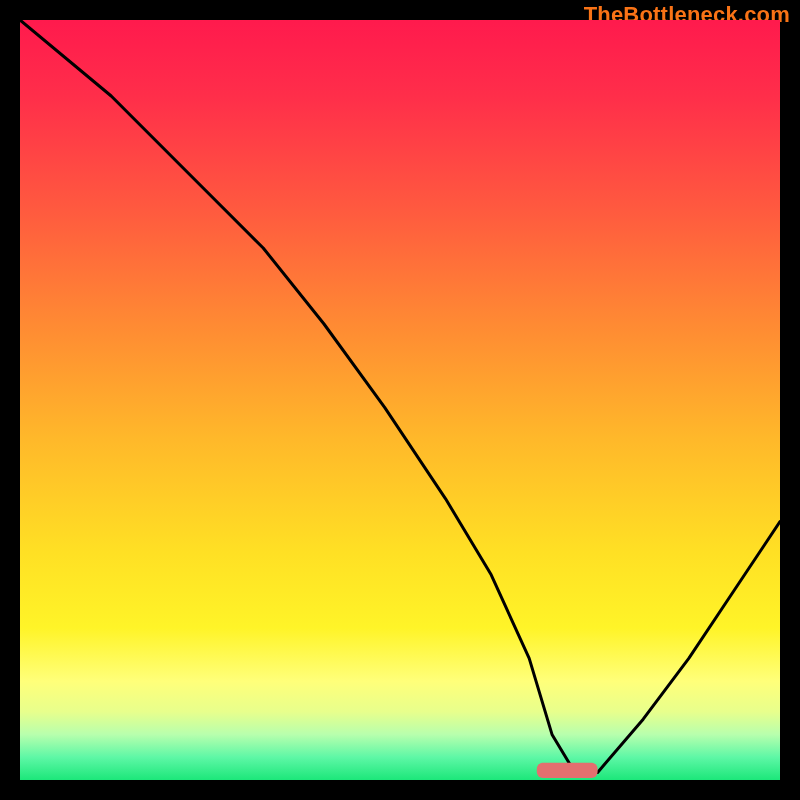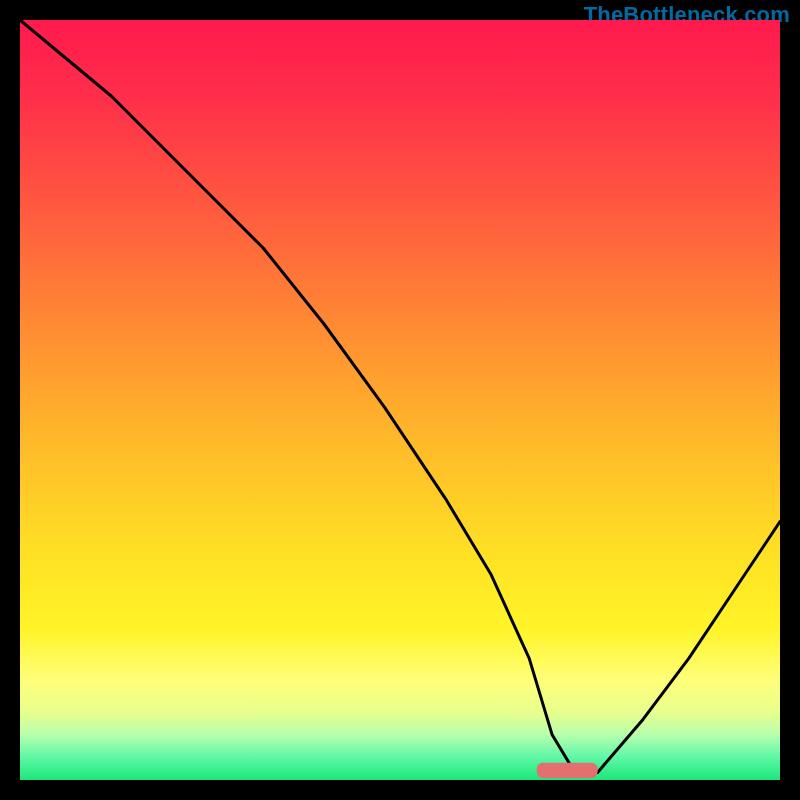--- a/index.html
+++ b/index.html
@@ -38,21 +38,21 @@
       #1ce77a 100%
     );
   }
   .watermark {
     position: absolute;
     top: 2px;
     right: 10px;
     font-family: Arial, Helvetica, sans-serif;
     font-size: 22px;
     font-weight: 600;
-    color: #0369a1;
+    color: #f97316;
     letter-spacing: 0.2px;
   }
   .curve-svg {
     position: absolute;
     left: 0;
     top: 0;
     width: 760px;
     height: 760px;
   }
 </style>

